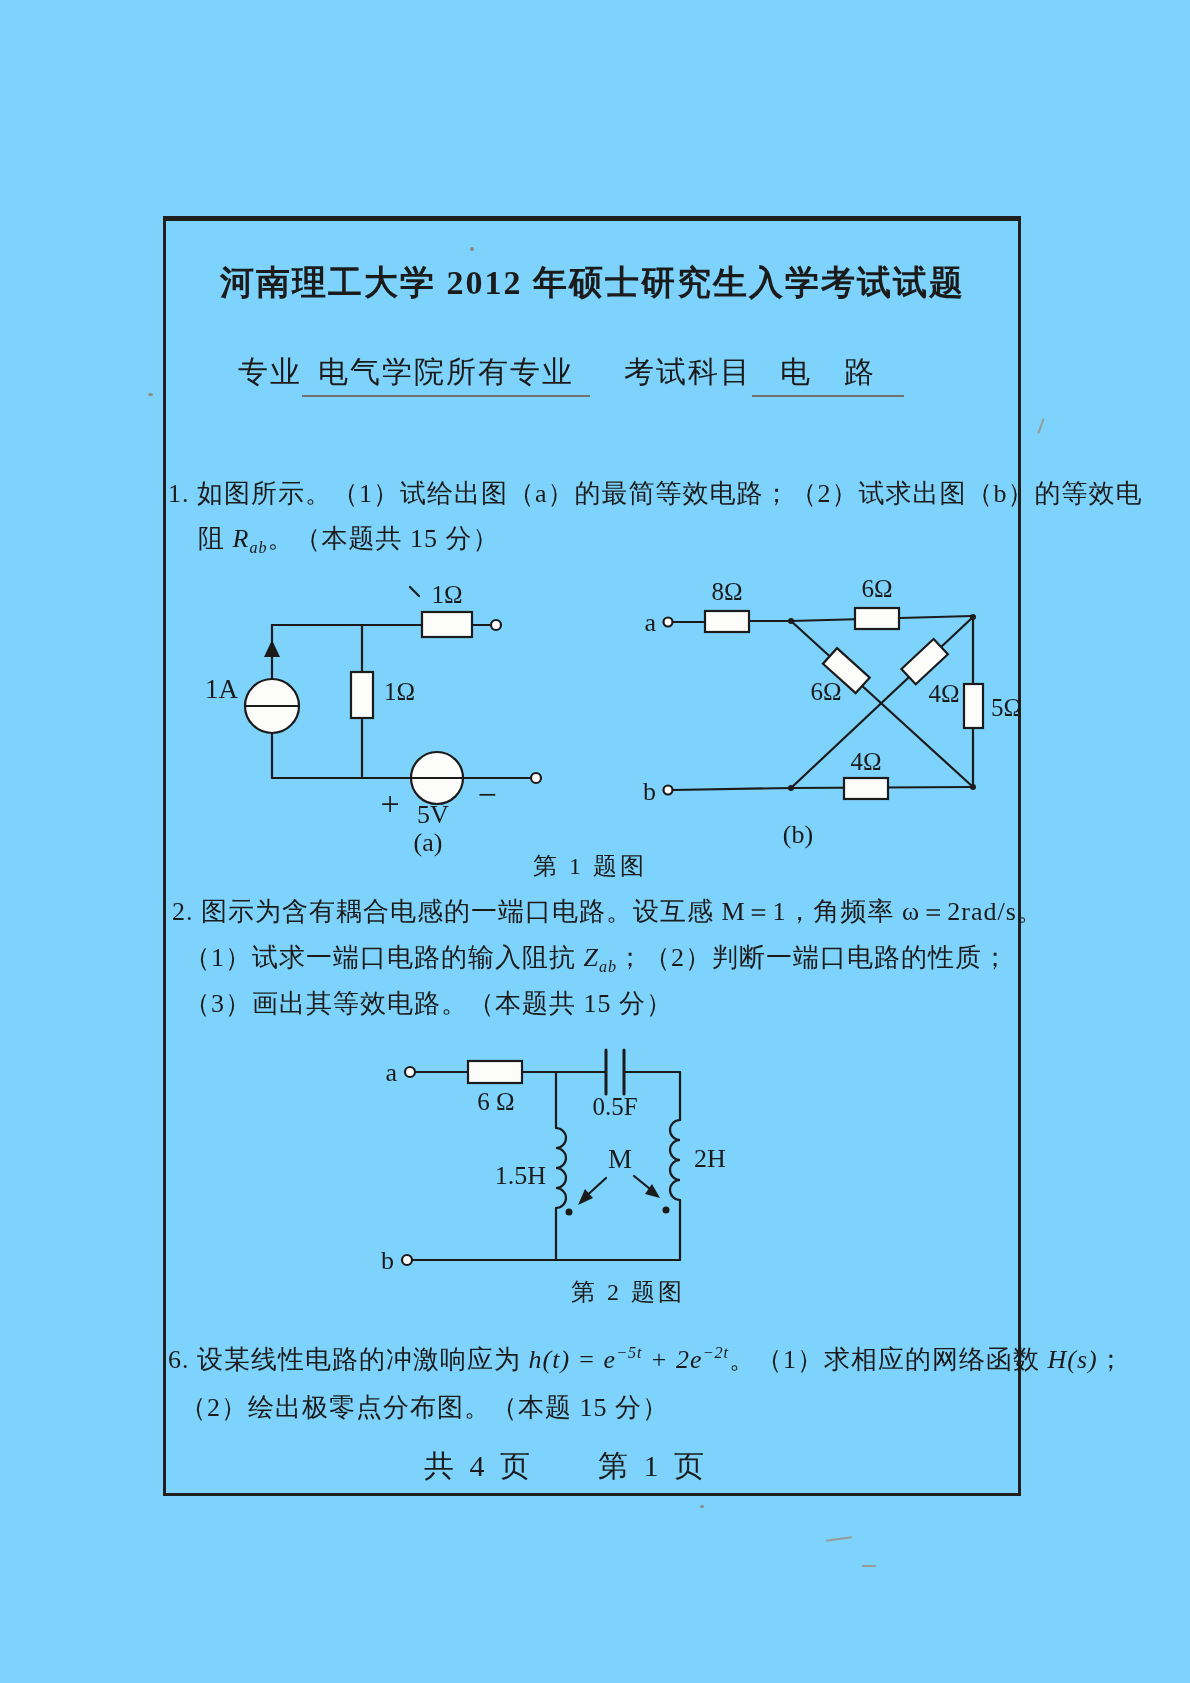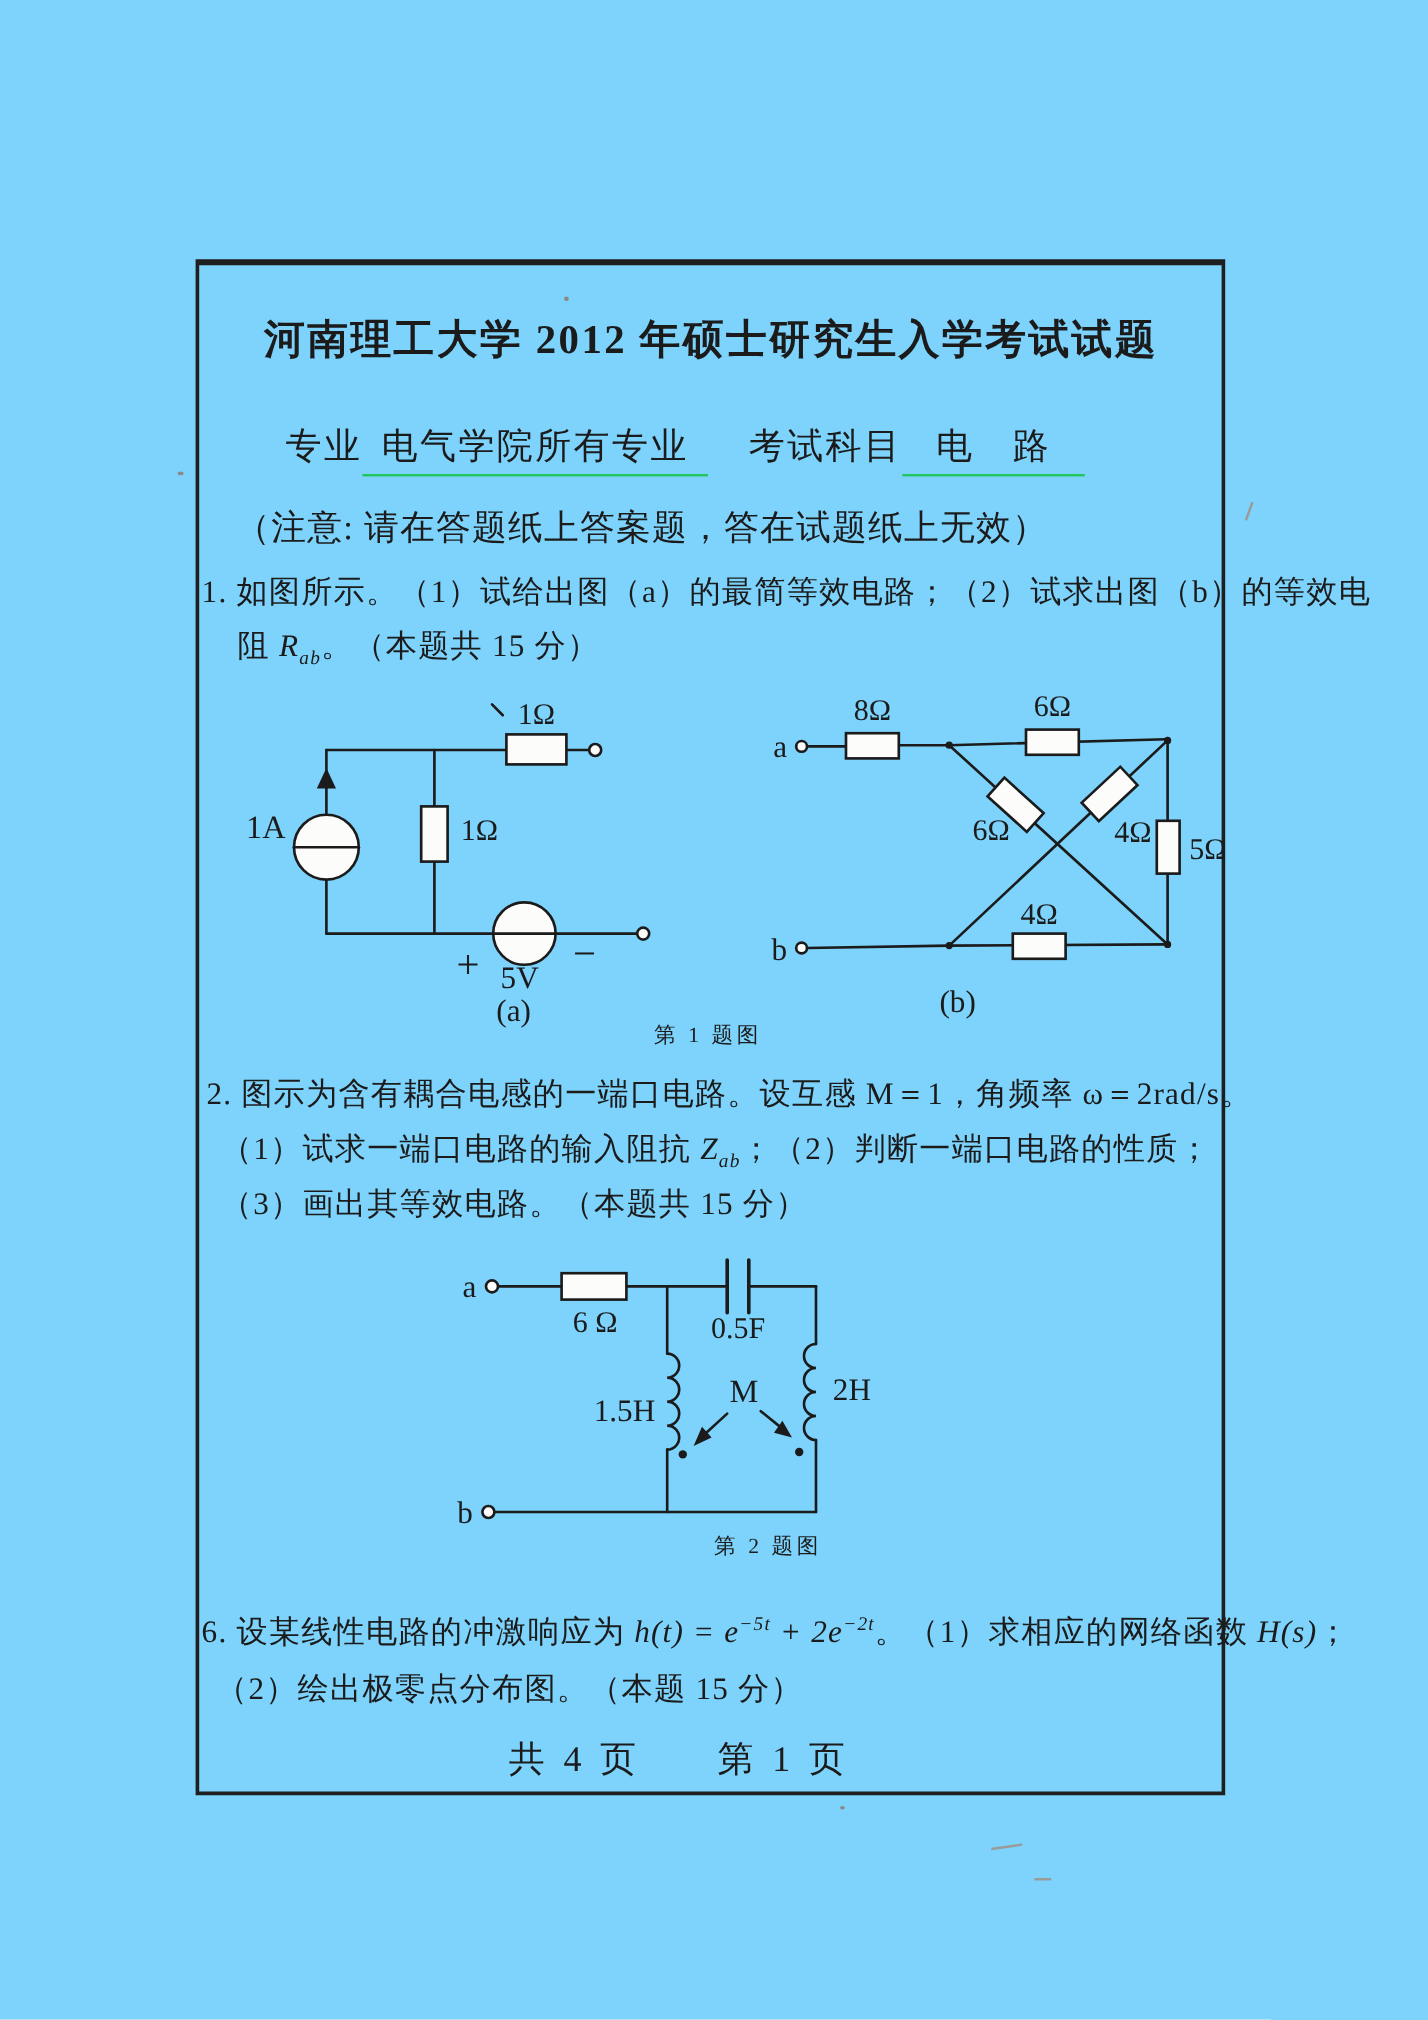--- a/index.html
+++ b/index.html
@@ -10,22 +10,22 @@
   }
   .frame{
     position:absolute;left:163px;top:216px;width:852px;height:1272px;
     border:3px solid #1f1f1f;border-top-width:5px;
   }
   .abs{position:absolute;white-space:nowrap;}
   .title{font-size:34px;font-weight:bold;letter-spacing:2px;text-align:center;}
   .line{font-size:26px;letter-spacing:1px;}
   .line-lg{font-size:29px;letter-spacing:1px;}
   .major-row{font-size:30px;letter-spacing:2px;}
-  .blank{display:inline-block;border-bottom:2px solid #22c55e;padding:0 16px 2px 16px;font-family:Liberation Serif, serif;}
-  .caption{font-size:18px;letter-spacing:3px;text-align:center;}
+  .blank{display:inline-block;border-bottom:2px solid #737373;padding:0 16px 2px 16px;font-family:Liberation Serif, serif;}
+  .caption{font-size:24px;letter-spacing:3px;text-align:center;}
   .footer{font-size:30px;letter-spacing:4px;}
   .math{font-style:italic;}
   sub{font-size:0.62em;font-style:italic;line-height:0;}
   sup{font-size:0.62em;font-style:italic;line-height:0;}
   svg{position:absolute;overflow:visible;}
   svg .wire{stroke:#1b1b1b;stroke-width:2.2;fill:none;stroke-linecap:round;}
   svg .comp{stroke:#1b1b1b;stroke-width:2.2;fill:#fcfcfa;}
   svg .dot{fill:#1b1b1b;stroke:none;}
   svg text{fill:#1b1b1b;font-family:"Liberation Serif","DejaVu Serif",serif;}
   .speck{position:absolute;background:#8a8a86;border-radius:50%;}
@@ -37,21 +37,20 @@
 <div class="page">
 
   <div class="frame"></div>
 
   <div class="abs title" style="left:170px;top:260px;width:845px;">河南理工大学 2012 年硕士研究生入学考试试题</div>
 
   <div class="abs major-row" style="left:238px;top:352px;">
     <span>专业</span><span class="blank">电气学院所有专业</span><span style="margin-left:34px;">考试科目</span><span class="blank" style="padding:0 28px 2px 28px;">电　路</span>
   </div>
 
-  <div class="abs line-lg" style="left:196px;top:420px;">（注意: 请在答题纸上答案题，答在试题纸上无效）</div>
 
   <div class="abs line" style="left:168px;top:476px;">1. 如图所示。（1）试给出图（a）的最简等效电路；（2）试求出图（b）的等效电</div>
   <div class="abs line" style="left:198px;top:521px;">
     <span>阻 </span><span class="math">R</span><sub>ab</sub><span>。（本题共 15 分）</span>
   </div>
 
   <svg style="left:200px;top:570px;" width="360" height="300" viewBox="200 570 360 300">
     <g>
       <path class="wire" d="M272,625 H422"></path>
       <path class="wire" d="M472,625 H490"></path>

